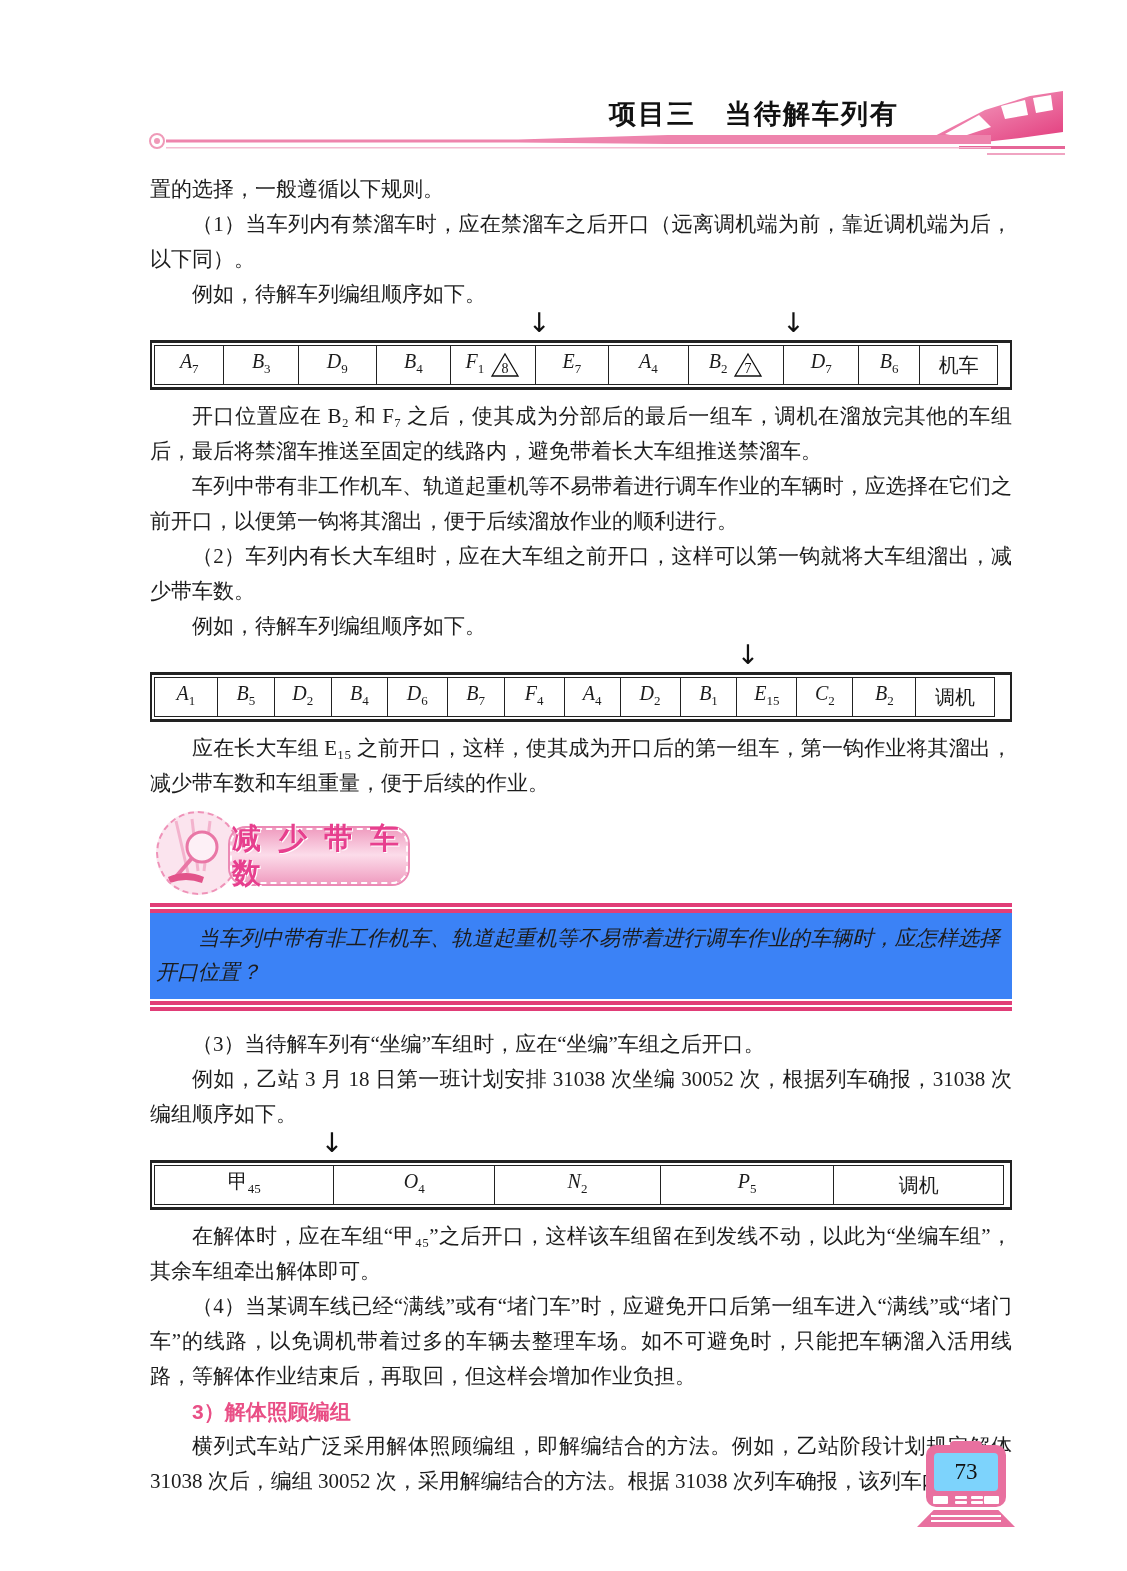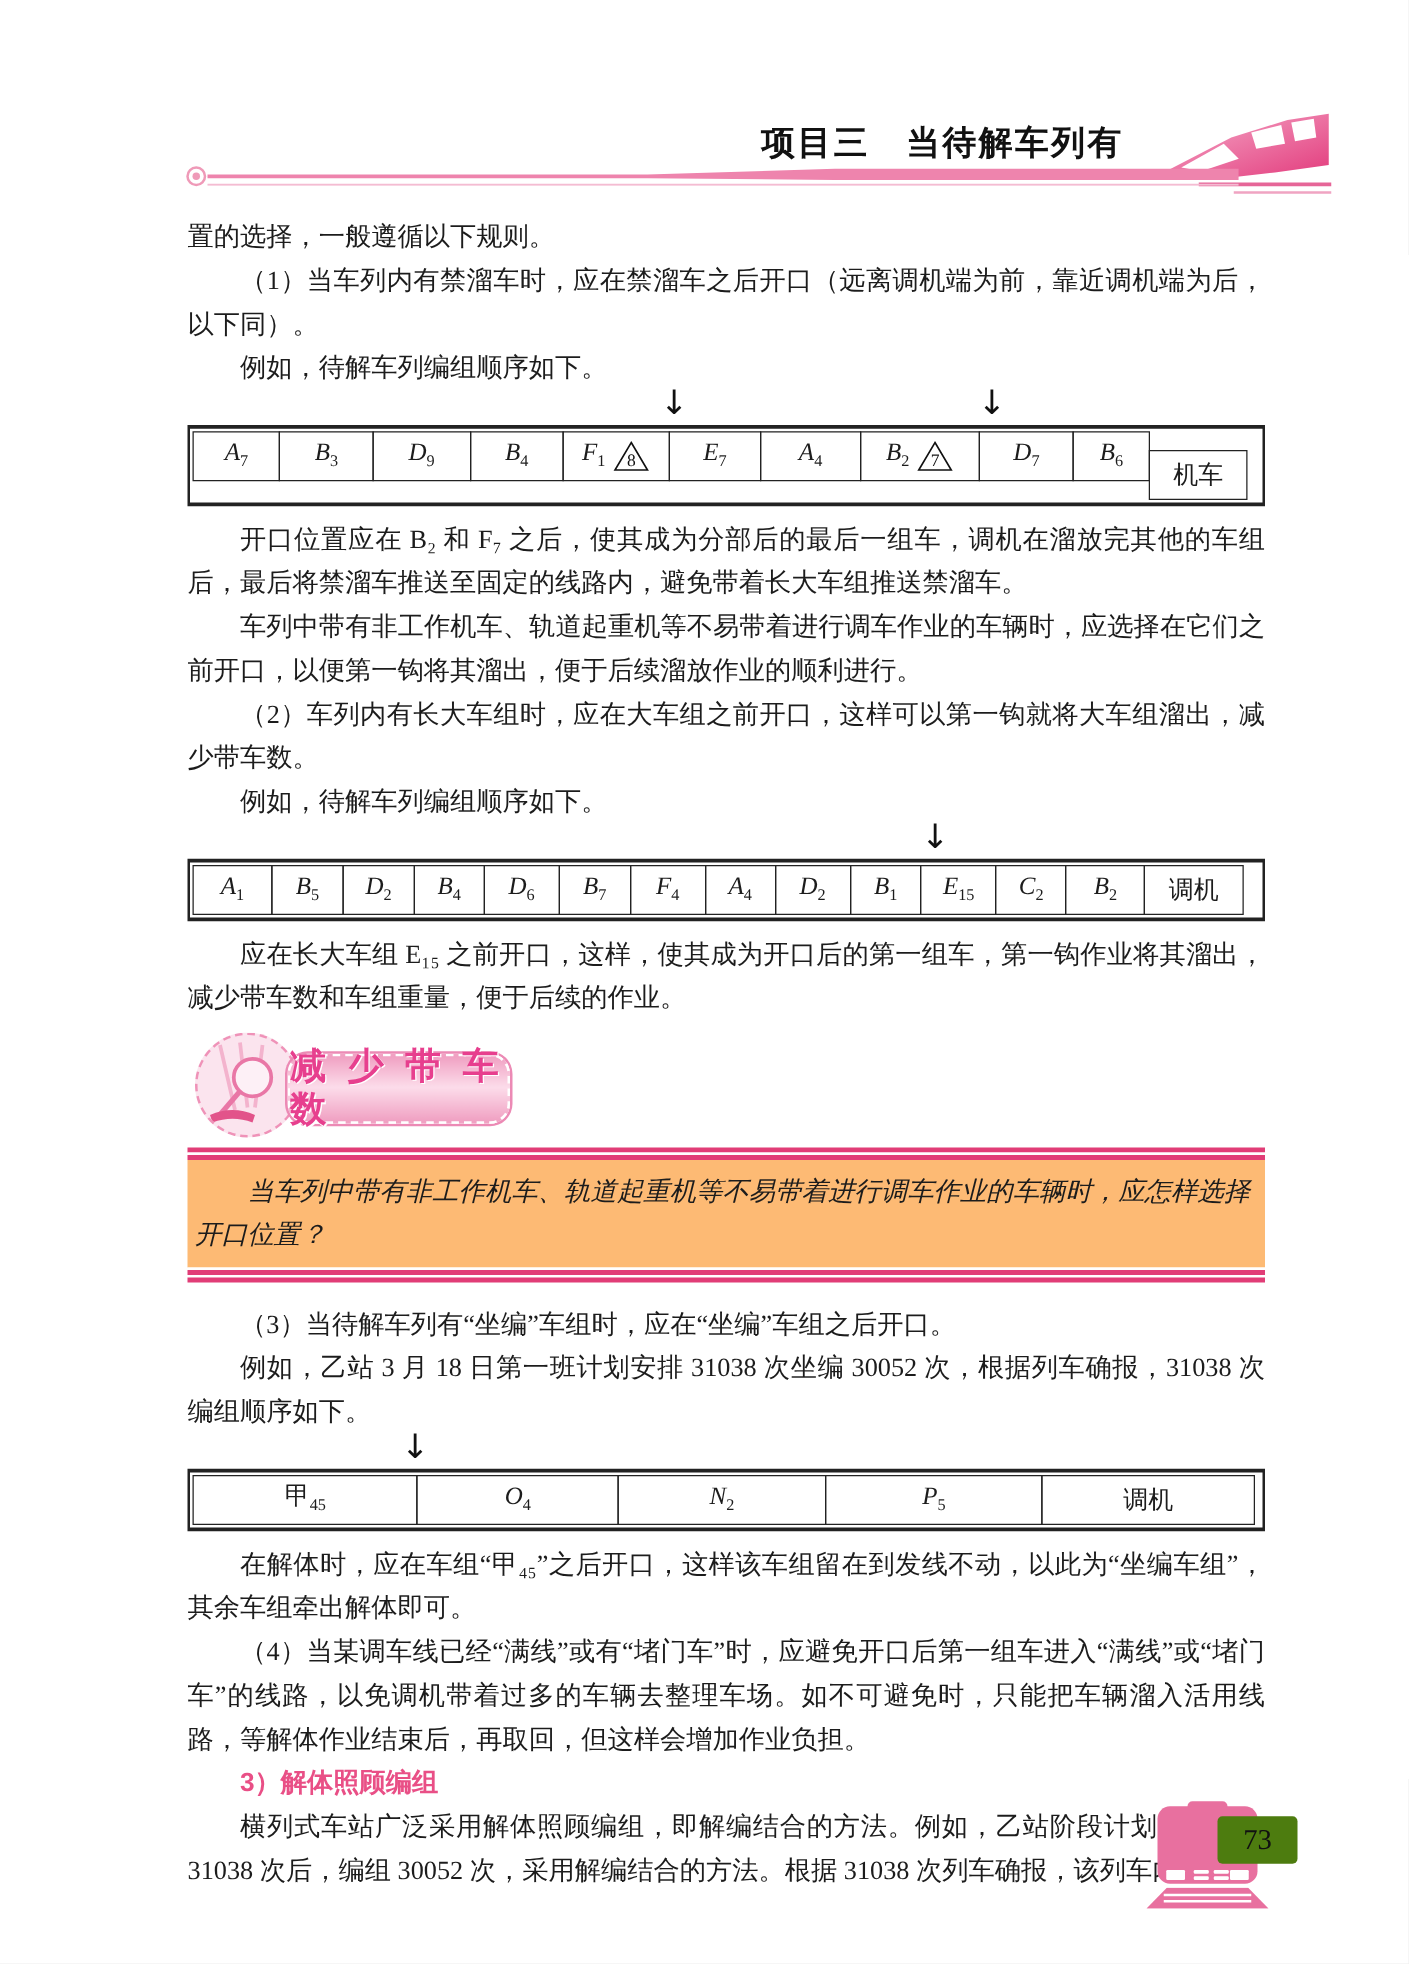--- a/index.html
+++ b/index.html
@@ -38,33 +38,33 @@
                   border:2px dashed #ef92b8; background:#fbe4ee; box-sizing:border-box; overflow:hidden; }
   .badge-pill { position:absolute; left:80px; top:17px; width:178px; height:56px; border-radius:16px;
                 background:linear-gradient(180deg,#f0a0c2 0%,#fcdcea 48%,#f0a0c2 100%);
                 border:2px dashed #ffffff; box-shadow:0 0 0 2px #ec8ab5; box-sizing:border-box;
                 display:flex; align-items:center; justify-content:center; }
   .badge-pill span { font-family:"Liberation Sans","DejaVu Sans",sans-serif; font-size:29px; font-weight:bold;
                      color:#e73f8e; letter-spacing:7px; text-shadow:1px 1px 0 #fff; }
   .disc-box { margin:4px 0 16px; }
   .disc-rule { height:4px; background:#e13d77; }
   .disc-gap { height:2px; background:#fff; }
-  .disc-panel { background:#fdba74; padding:8px 12px 10px 6px; }
+  .disc-panel { background:#3b82f6; padding:8px 12px 10px 6px; }
   .disc-panel p { margin:0; text-indent:2em; font-style:italic; font-size:21px; line-height:34px; text-align:justify; }
 
   
   .sub-heading { margin:0; font-family:"Liberation Sans","DejaVu Sans",sans-serif; font-weight:600;
                  font-size:21px; line-height:35px; color:#e94f86; text-indent:2em; }
 
   
   .pagenum-train { position:absolute; right:112px; bottom:44px; width:98px; height:86px; }
   .pt-roof  { position:absolute; top:0; left:33px; width:32px; height:8px; background:#e8709f; border-radius:4px 4px 0 0; }
   .pt-body  { position:absolute; top:4px; left:9px; width:80px; height:62px; background:#e8709f; border-radius:10px; }
-  .pt-window{ position:absolute; top:12px; left:17px; width:64px; height:38px; background:#4d7c0f; border-radius:4px;
-              display:flex; align-items:center; justify-content:center;margin-left:40px; }
+  .pt-window{ position:absolute; top:12px; left:17px; width:64px; height:38px; background:#7dd3fc; border-radius:4px;
+              display:flex; align-items:center; justify-content:center; }
   .pt-window span { font-size:23px; font-family:"Liberation Serif",serif; color:#111; }
   .pt-light { position:absolute; top:55px; height:8px; background:#fff; border-radius:1px; }
   .pt-l1 { left:16px; width:15px; } .pt-l4 { left:67px; width:15px; }
   .pt-l2 { left:38px; width:12px; height:3px; top:55px; } .pt-l3 { left:38px; width:12px; height:3px; top:60px; }
   .pt-l5 { left:54px; width:12px; height:3px; top:55px; } .pt-l6 { left:54px; width:12px; height:3px; top:60px; }
   .pt-skirt { position:absolute; bottom:0; left:0; width:98px; height:17px; background:#e8709f;
               clip-path:polygon(17% 0,83% 0,100% 100%,0 100%); }
   .pt-s1,.pt-s2 { position:absolute; left:14px; width:70px; height:2px; background:#fff; }
   .pt-s1 { bottom:10px; } .pt-s2 { bottom:5px; }
 </style>
@@ -141,21 +141,21 @@
               <polygon points="15,2 28,24 2,24" fill="none" stroke="#111" stroke-width="1.3"></polygon>
               <text x="15" y="21" text-anchor="middle" font-size="14" font-family="Liberation Serif, serif" fill="#111">7</text>
             </svg>
           </span>
           <span class="cell" style="width: 8.84434%;">
             <span class="lbl"><i>D</i><sub>7</sub></span>
           </span>
           <span class="cell" style="width: 7.31132%;">
             <span class="lbl"><i>B</i><sub>6</sub></span>
           </span>
-          <span class="cell cjk" style="width: 9.19811%; margin-top: 15px;">
+          <span class="cell cjk" style="width: 9.19811%;">
             <span class="lbl"><i>机车</i></span>
           </span>
         </div>
       </div>
 
     <p>开口位置应在 B₂ 和 F₇ 之后，使其成为分部后的最后一组车，调机在溜放完其他的车组后，最后将禁溜车推送至固定的线路内，避免带着长大车组推送禁溜车。</p>
     <p>车列中带有非工作机车、轨道起重机等不易带着进行调车作业的车辆时，应选择在它们之前开口，以便第一钩将其溜出，便于后续溜放作业的顺利进行。</p>
     <p>（2）车列内有长大车组时，应在大车组之前开口，这样可以第一钩就将大车组溜出，减少带车数。</p>
     <p>例如，待解车列编组顺序如下。</p>
 

